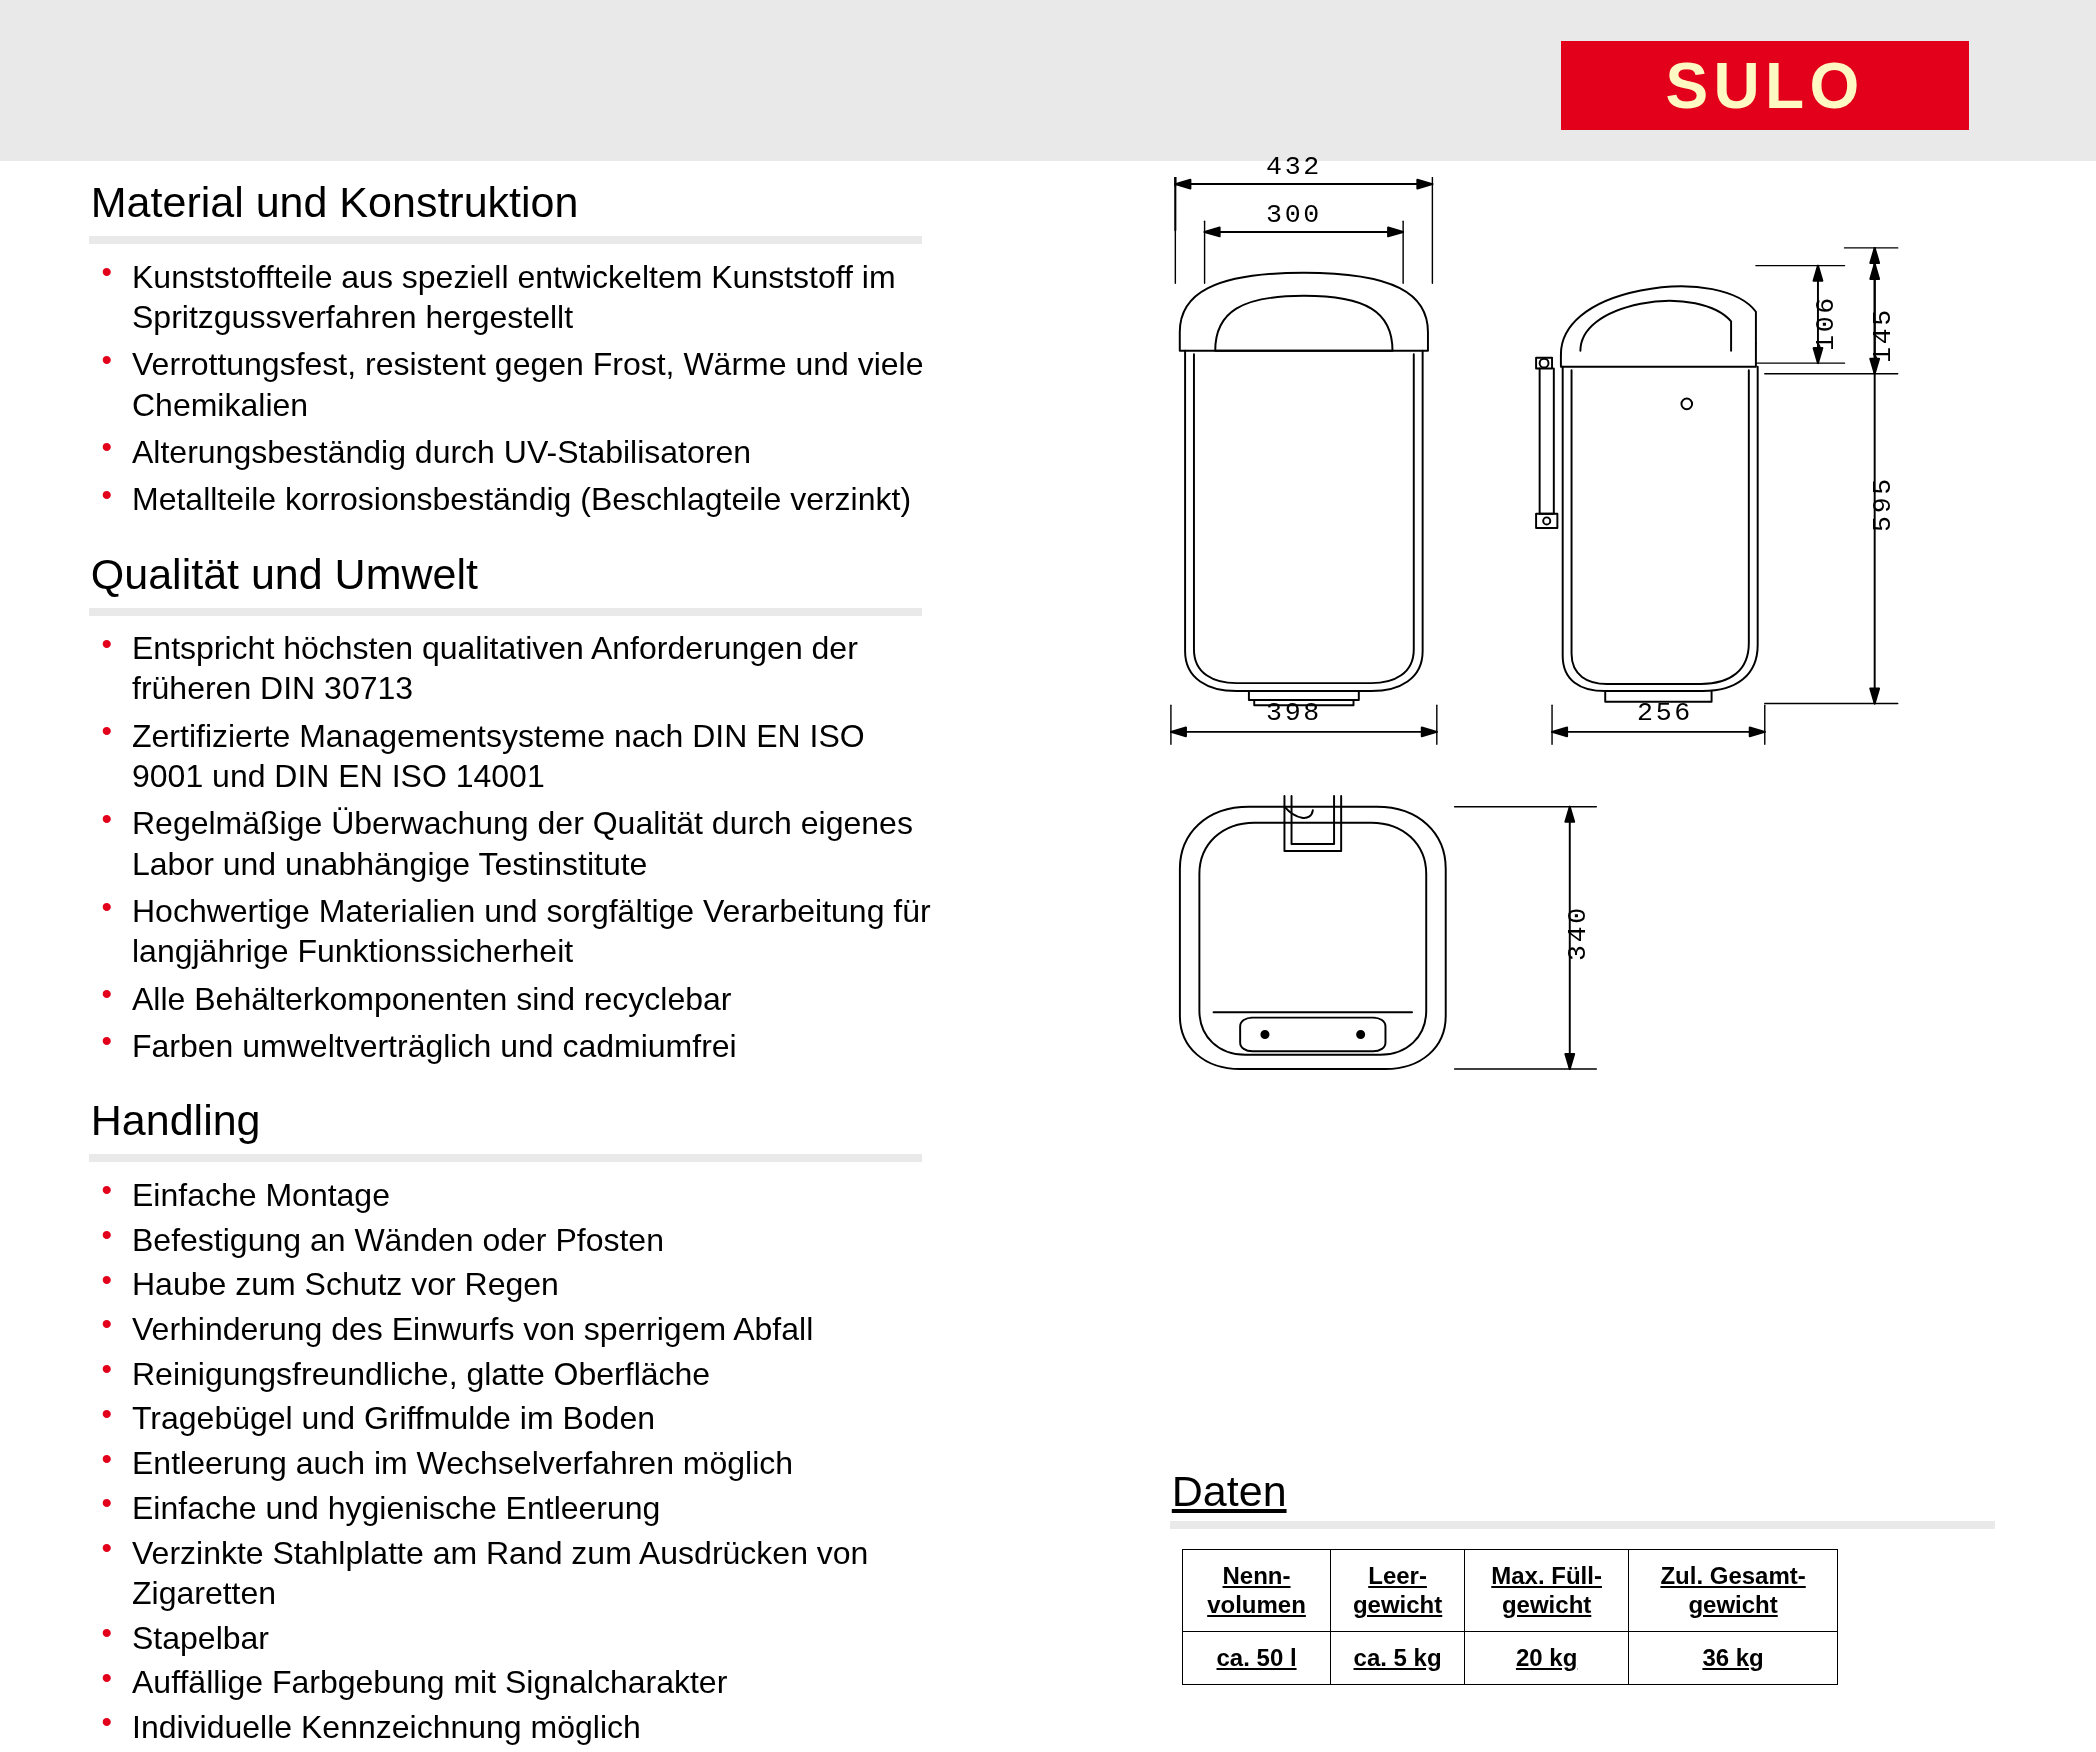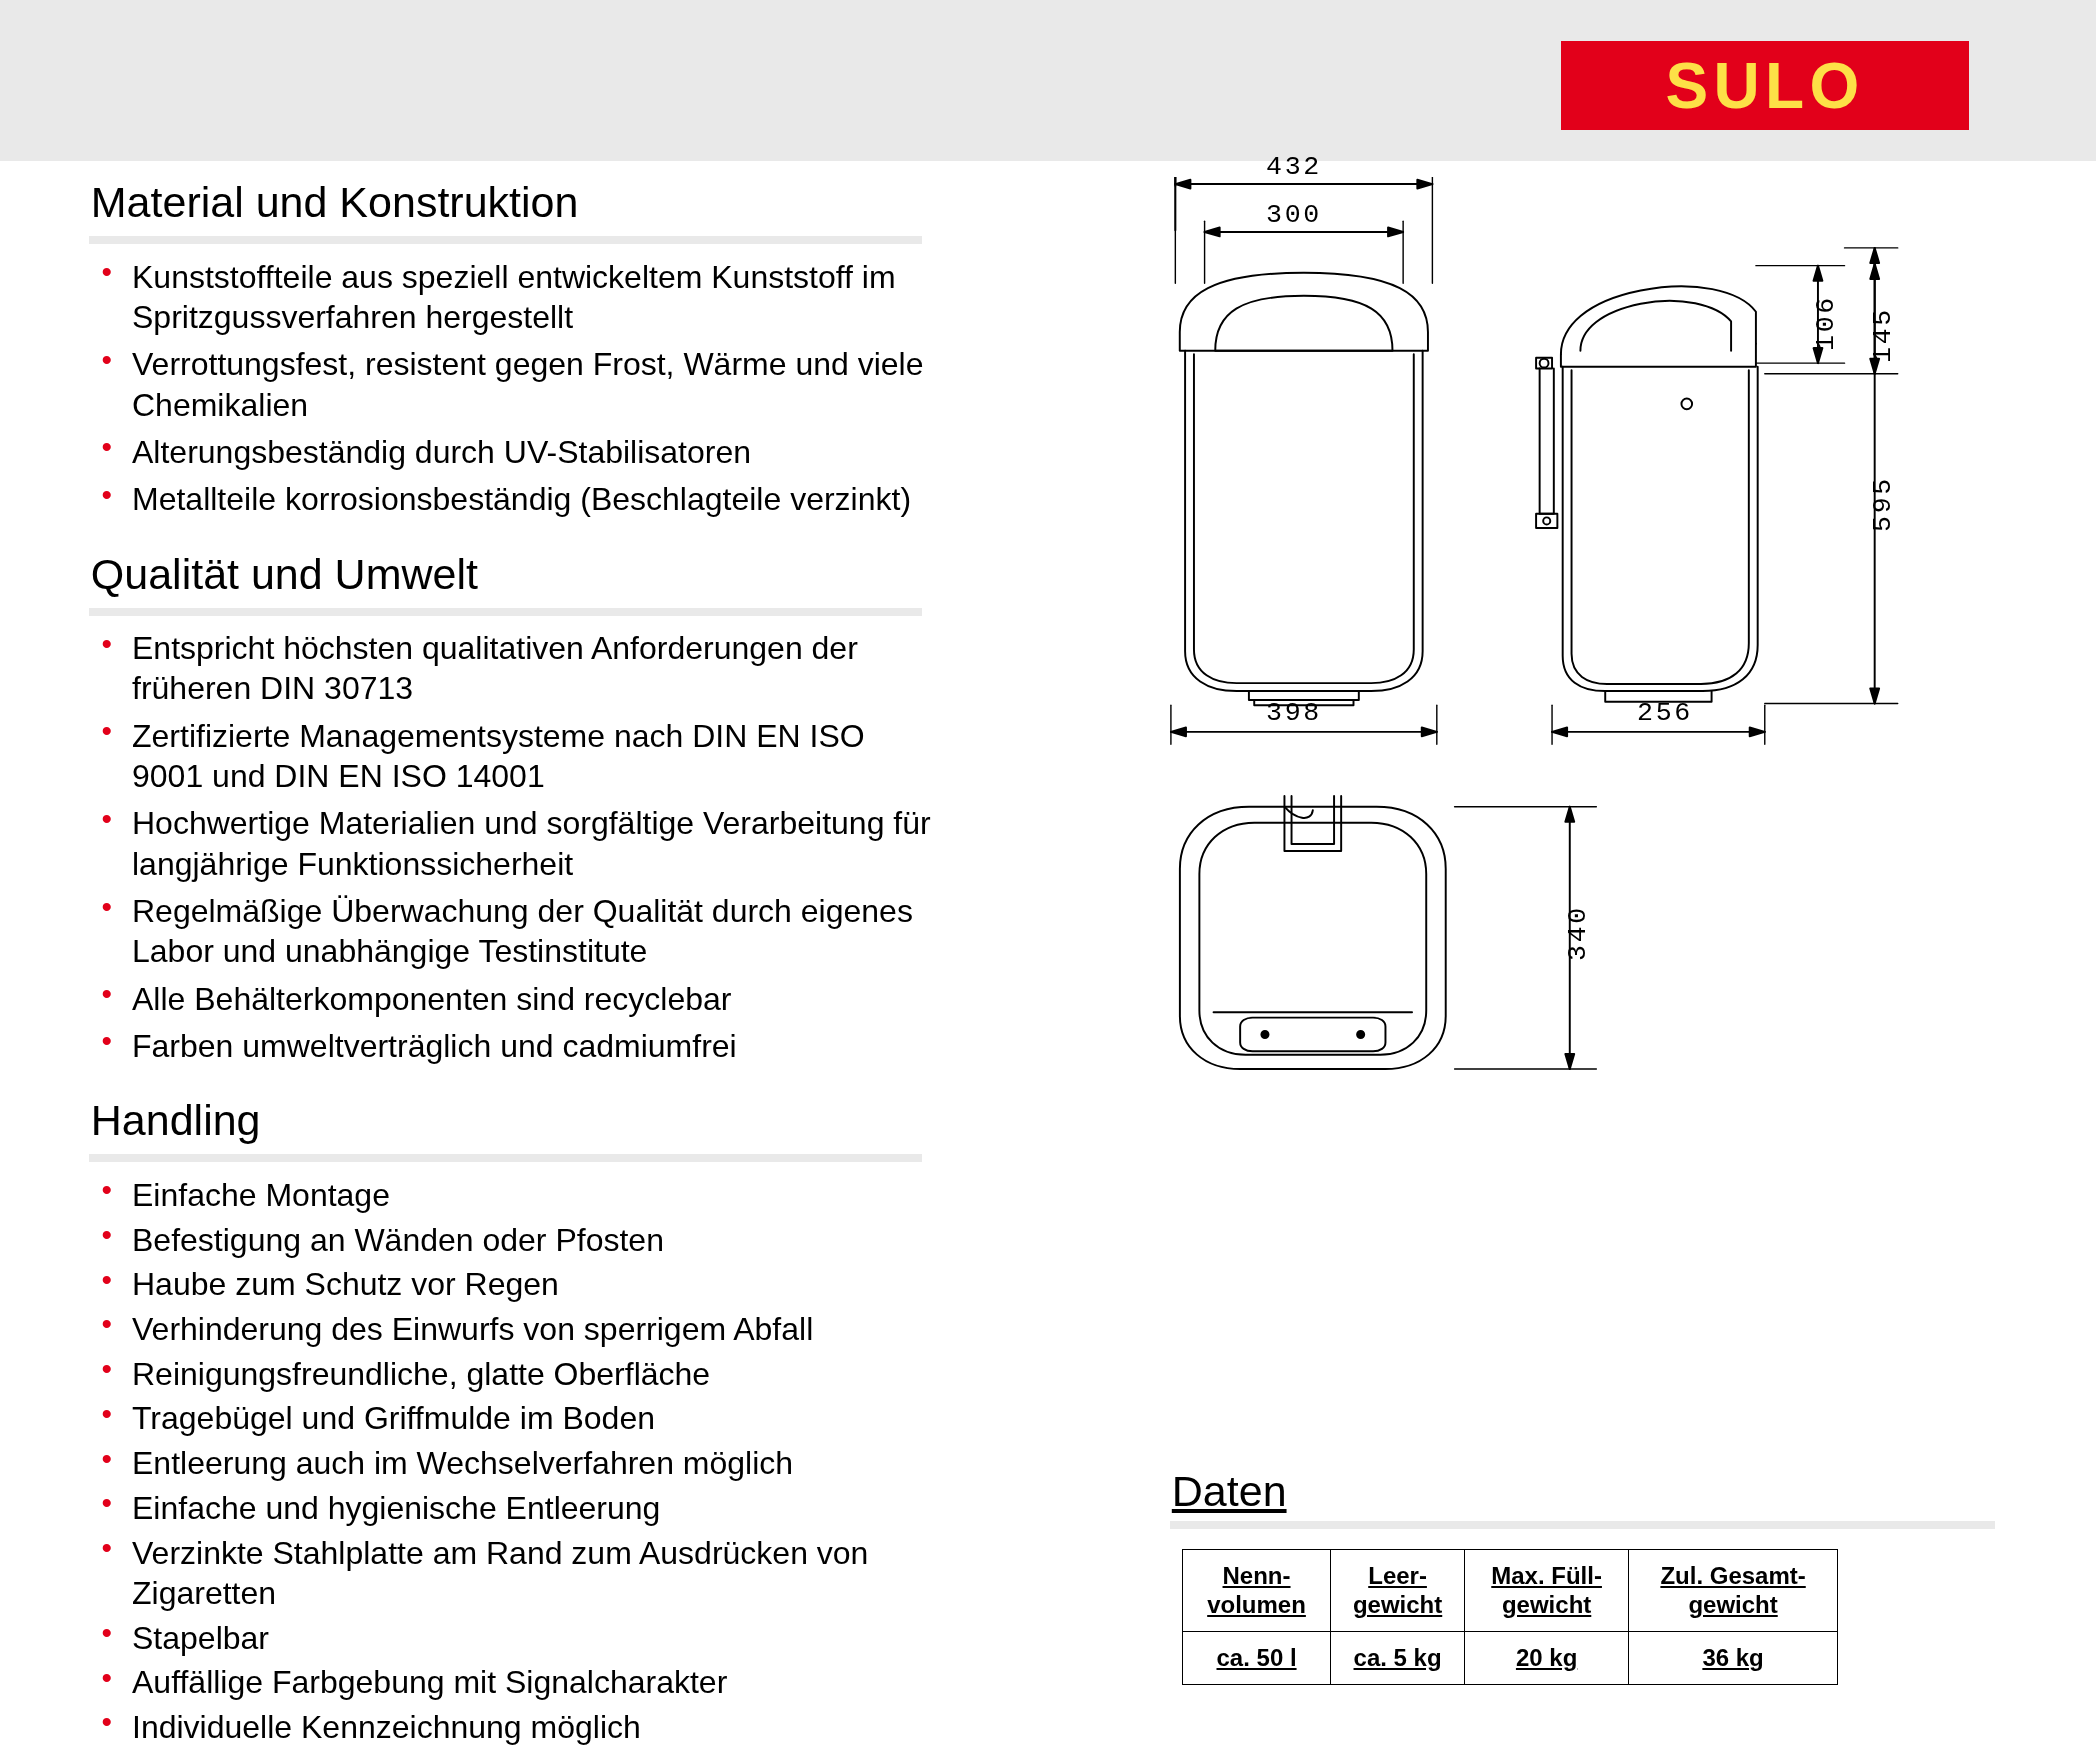--- a/index.html
+++ b/index.html
@@ -23,21 +23,21 @@
   .logo-box {
     position: absolute;
     left: 1561px; top: 41px;
     width: 408px; height: 89px;
     background: #e2001a;
     display: flex;
     align-items: center;
     justify-content: center;
   }
   .logo-text {
-    color: #fde047;
+    color: #fef9c3;
     font-family: "Liberation Sans", sans-serif;
     font-weight: bold;
     font-size: 64px;
     letter-spacing: 5.3px;
     line-height: 1;
   }
 
   
   .left-col {
     position: absolute;
@@ -157,22 +157,22 @@
       <li>Metallteile korrosionsbeständig (Beschlagteile verzinkt)</li>
     </ul>
   </div>
 
   <div class="sec-qualitaet">
     <h2 class="section-title">Qualität und Umwelt</h2>
     <div class="rule"></div>
     <ul class="bullets">
       <li>Entspricht höchsten qualitativen Anforderungen der früheren DIN 30713</li>
       <li>Zertifizierte Managementsysteme nach DIN EN ISO 9001 und DIN EN ISO 14001</li>
+      <li>Regelmäßige Überwachung der Qualität durch eigenes Labor und unabhängige Testinstitute</li>
       <li>Hochwertige Materialien und sorgfältige Verarbeitung für langjährige Funktionssicherheit</li>
-      <li>Regelmäßige Überwachung der Qualität durch eigenes Labor und unabhängige Testinstitute</li>
       <li>Alle Behälterkomponenten sind recyclebar</li>
       <li>Farben umweltverträglich und cadmiumfrei</li>
     </ul>
   </div>
 
   <div class="sec-handling">
     <h2 class="section-title">Handling</h2>
     <div class="rule"></div>
     <ul class="bullets">
       <li>Einfache Montage</li>

